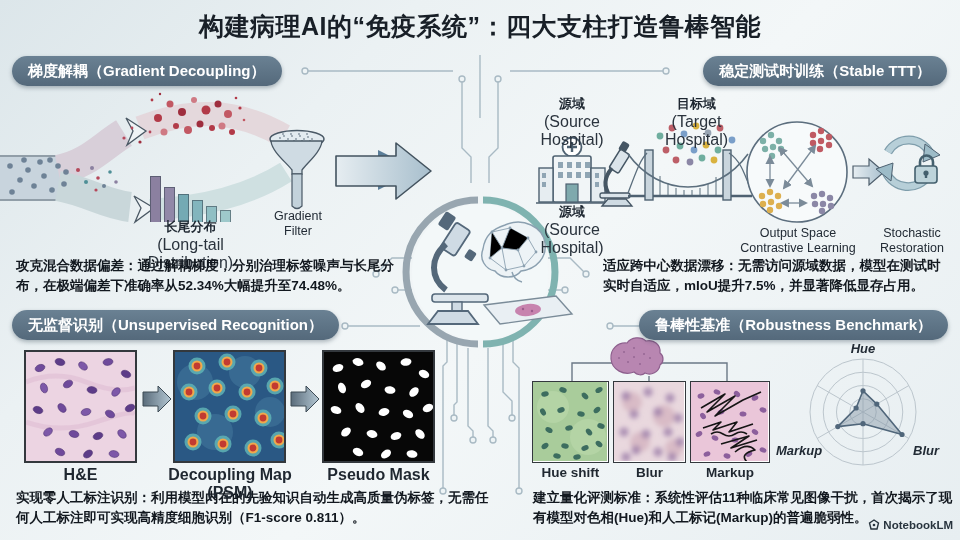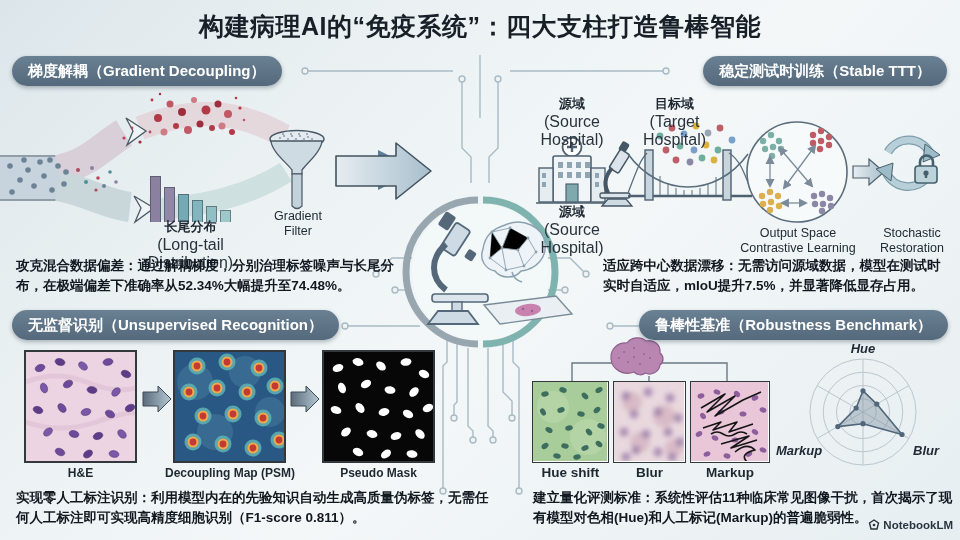--- a/index.html
+++ b/index.html
@@ -13,21 +13,21 @@
     white-space:nowrap;box-shadow:0 2px 4px rgba(40,60,75,.35);}
   .pill-tl{left:12px;top:56px}.pill-tr{right:13px;top:56px}.pill-bl{left:12px;top:310px}.pill-br{right:12px;top:310px}
   .lbl{position:absolute;text-align:center;color:#1e2731;line-height:1.15;}
   .lbl .zh{font-size:13px;font-weight:700;font-family:Liberation Mono, monospace;}
   .lbl .en{font-size:16px;font-weight:400;color:#2a333d;}
   .lbl2{position:absolute;text-align:center;font-size:12.5px;font-weight:400;color:#222b35;line-height:1.2;}
   .caption{position:absolute;font-size:13.5px;line-height:1.5;color:#12181f;font-weight:600;}
   .caption .lead{font-weight:800;}
   .img-tile{position:absolute;border:2px solid #33383d;box-sizing:border-box;background:#fff;}
   .img-tile svg{display:block;}
-  .tile-label{position:absolute;text-align:center;font-size:12px;font-weight:600;color:#1f2730;}
+  .tile-label{position:absolute;text-align:center;font-size:16px;font-weight:600;color:#1f2730;}
   .radar-label{position:absolute;text-align:center;font-size:13px;font-weight:600;color:#222b35;font-style:italic;}
   #longtail-bars{position:absolute;left:150px;top:175px;width:86px;height:47px;
     display:flex;align-items:flex-end;gap:3px;}
   .lt-bar{width:11px;border:1px solid rgba(55,65,78,.55);border-bottom:none;box-sizing:border-box;}
   .watermark{position:absolute;right:7px;top:519px;display:flex;align-items:center;gap:3px;
     font-size:11.5px;font-weight:700;color:#28343e;}
   .overlay{position:absolute;left:0;top:0;pointer-events:none;}
 </style>
 </head>
 <body>
@@ -415,21 +415,21 @@
   </div>
   <div class="lbl2" style="left:262px;top:209px;width:72px">
     <div>Gradient</div>
     <div>Filter</div>
   </div>
 
   <div class="lbl" style="left:522px;top:98px;width:100px">
     <div class="zh">源域</div>
     <div class="en">(Source Hospital)</div>
   </div>
-  <div class="lbl" style="left:622px;top:98px;width:105px">
+  <div class="lbl" style="left:644px;top:98px;width:105px">
     <div class="zh">目标域</div>
     <div class="en">(Target Hospital)</div>
   </div>
   <div class="lbl" style="left:522px;top:206px;width:100px">
     <div class="zh">源域</div>
     <div class="en">(Source Hospital)</div>
   </div>
   <div class="lbl2" style="left:737px;top:226px;width:122px">
     <div>Output Space</div>
     <div>Contrastive Learning</div>

